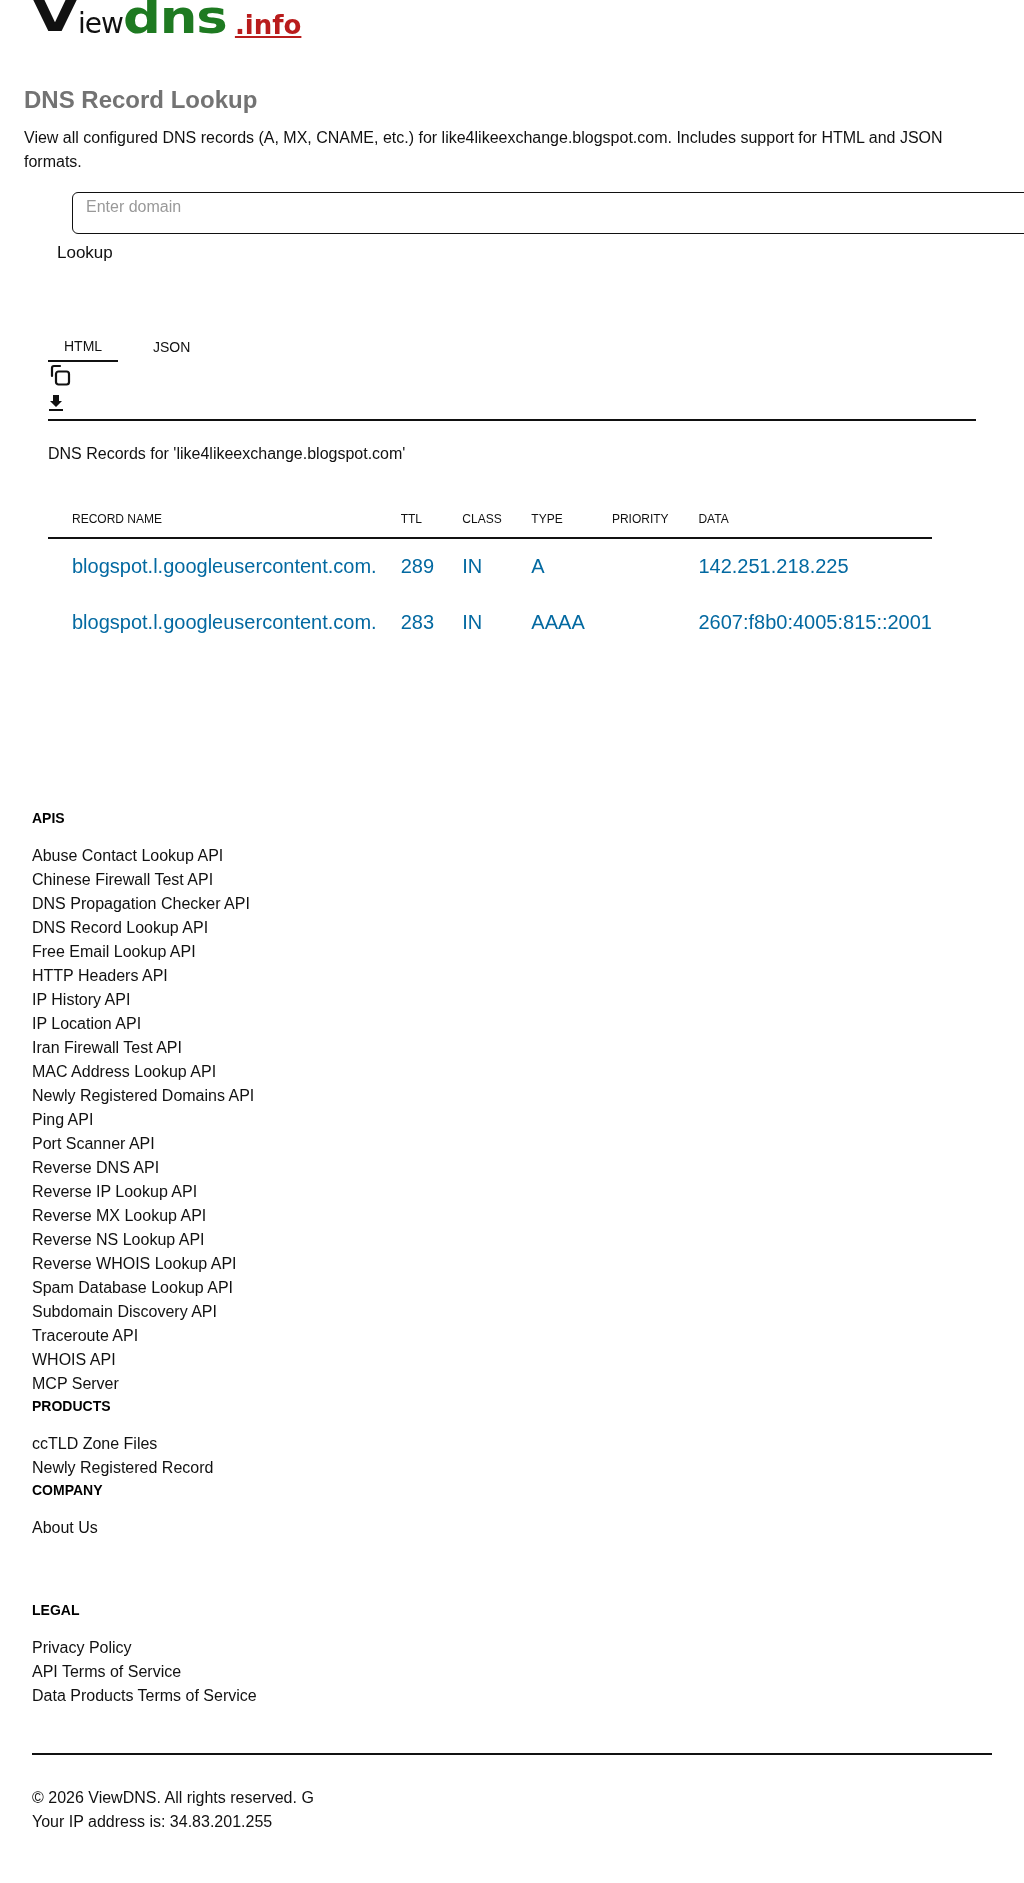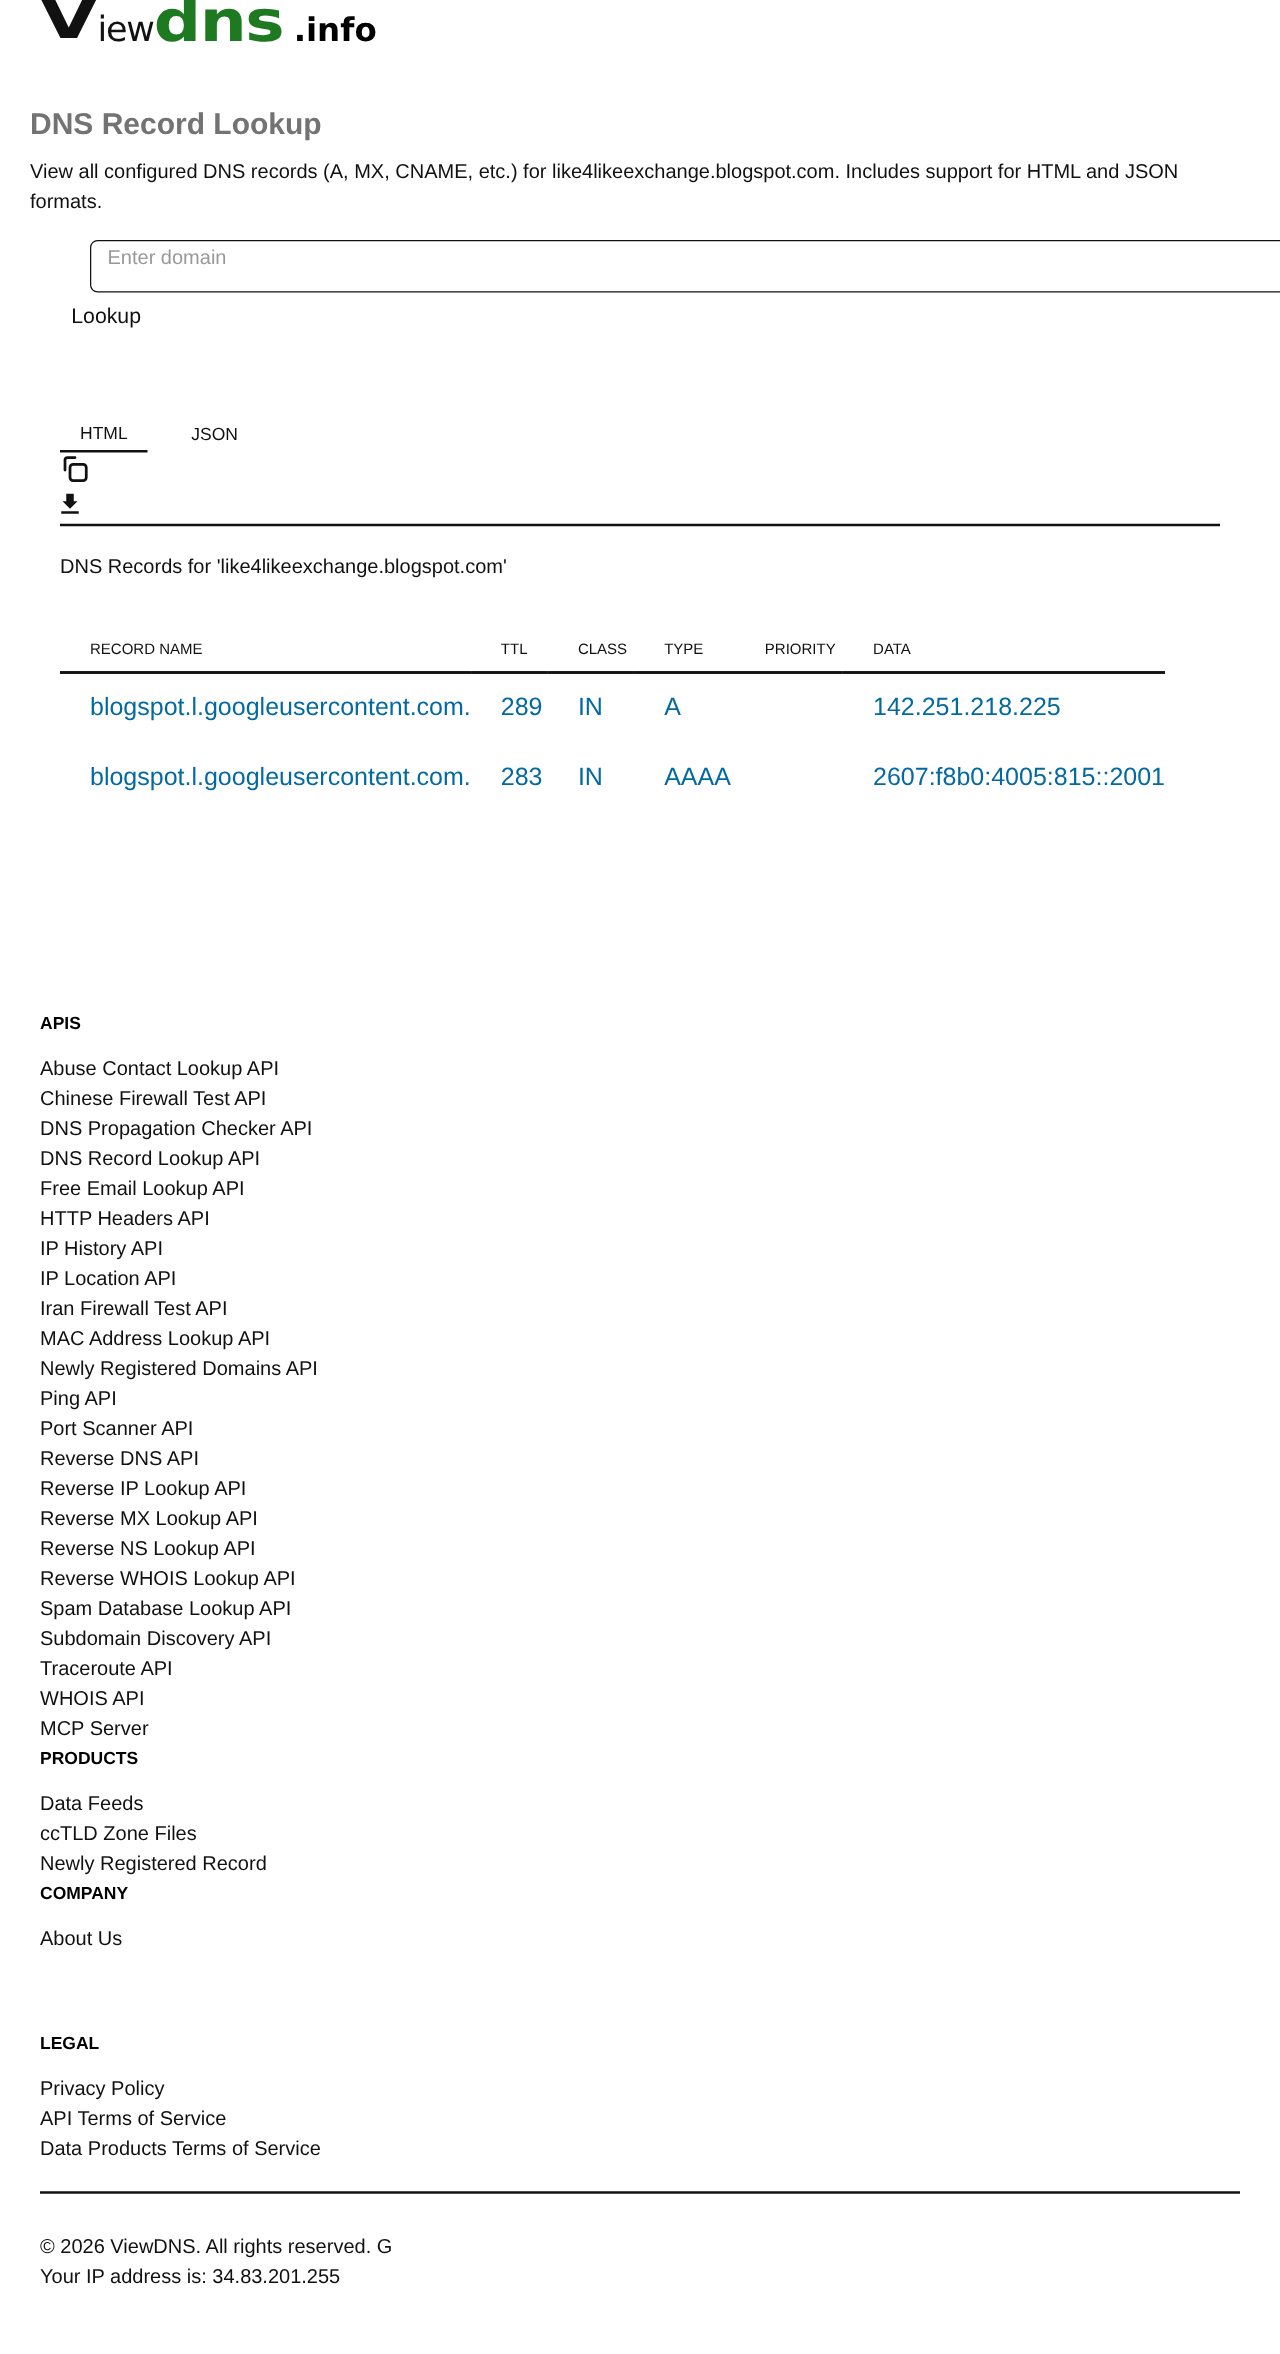--- a/index.html
+++ b/index.html
@@ -31,22 +31,22 @@
       letter-spacing: -1px; position: relative; top: 2px;
     }
     .logo .dns {
       font-family: "DejaVu Sans", sans-serif;
       font-size: 46px; color: #1e7a21; font-weight: bold;
       letter-spacing: -1px; transform: scaleX(1.15); transform-origin: left bottom;
       display: inline-block; width: 112px; position: relative; top: 4px;
     }
     .logo .info {
       font-family: "DejaVu Sans", sans-serif;
-      font-size: 26px; color: #000000; font-weight: bold;
-      position: relative; top: 2px;
+      font-size: 26px; color: #b91c1c; font-weight: bold;
+      position: relative; top: 2px; text-decoration: underline;
     }
     h1.page-title {
       position: absolute; left: 24px; top: 86px;
       font-size: 24px; font-weight: bold; color: #737373;
     }
     .intro {
       position: absolute; left: 24px; top: 126px; width: 960px;
       font-size: 16px; line-height: 24px; color: #111;
     }
     .domain-input {
@@ -207,21 +207,20 @@
     <li><a href="#">Reverse WHOIS Lookup API</a></li>
     <li><a href="#">Spam Database Lookup API</a></li>
     <li><a href="#">Subdomain Discovery API</a></li>
     <li><a href="#">Traceroute API</a></li>
     <li><a href="#">WHOIS API</a></li>
     <li><a href="#">MCP Server</a></li>
   </ul>
 
   <h3>PRODUCTS</h3>
   <ul>
-    <li><a href="#">Data Feeds</a></li>
     <li><a href="#">ccTLD Zone Files</a></li>
     <li><a href="#">Newly Registered Record</a></li>
   </ul>
 
   <h3>COMPANY</h3>
   <ul>
     <li><a href="#">About Us</a></li>
   </ul>
 
   <div class="gap"></div>

